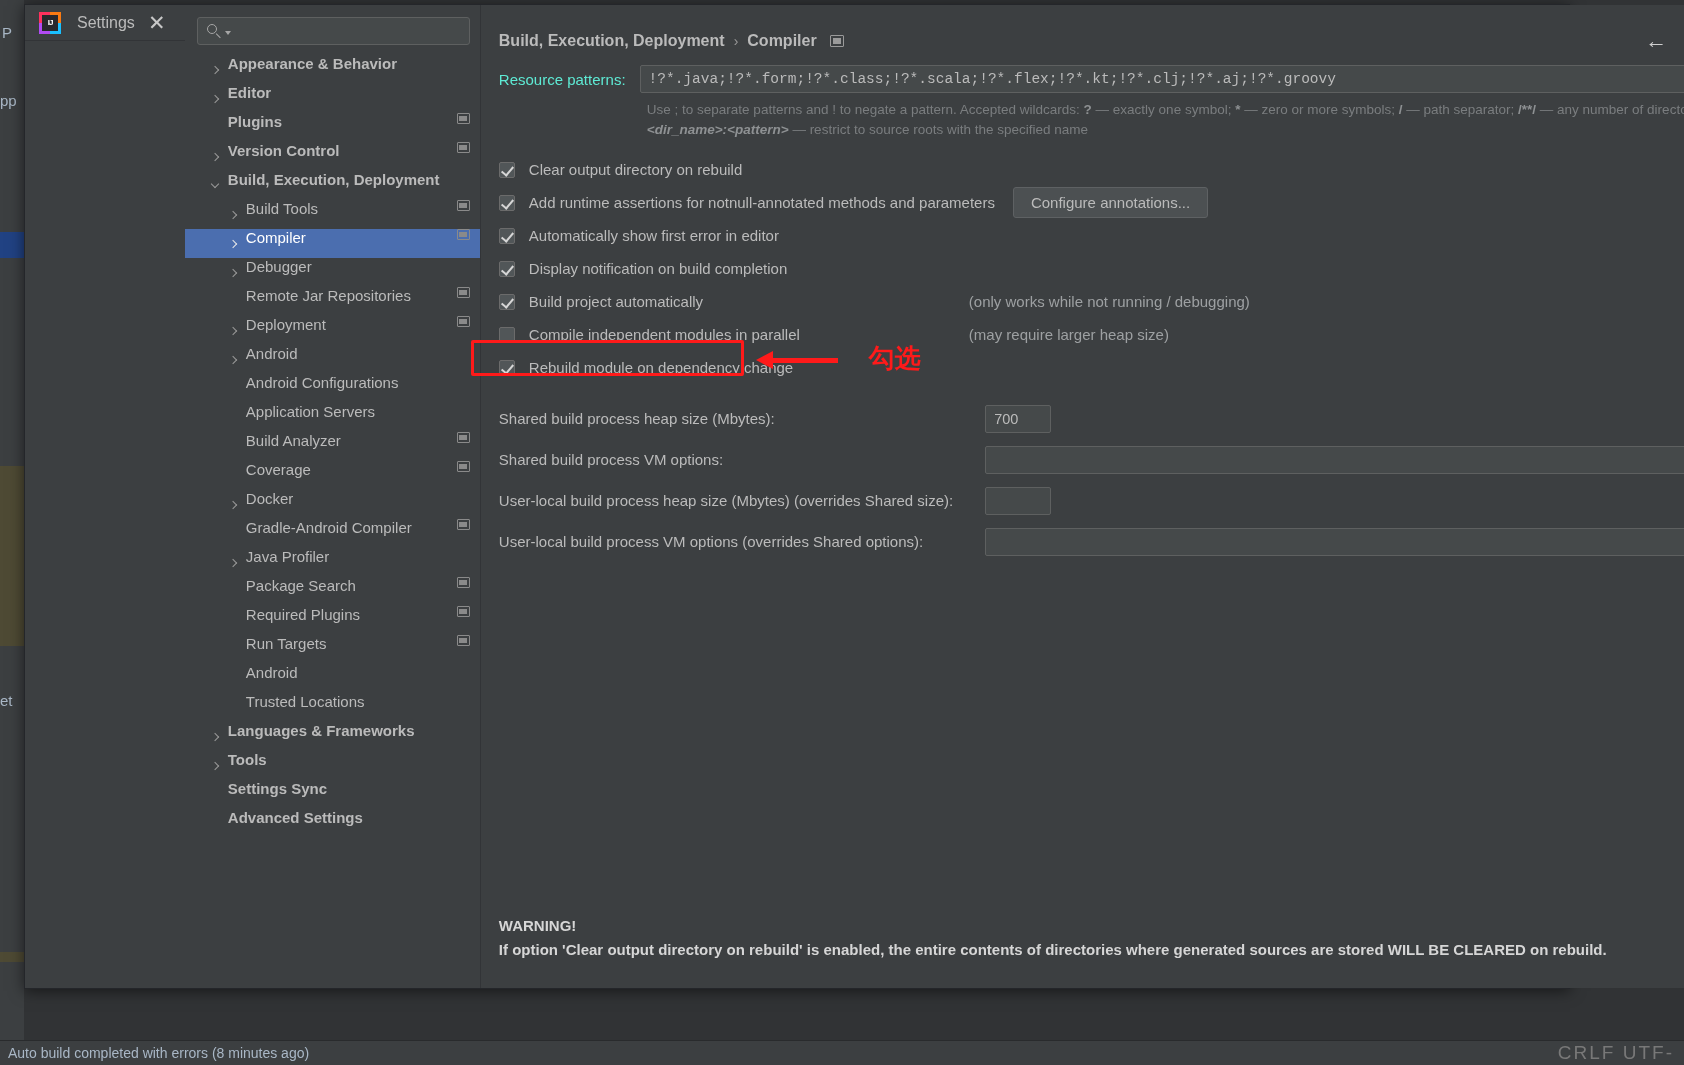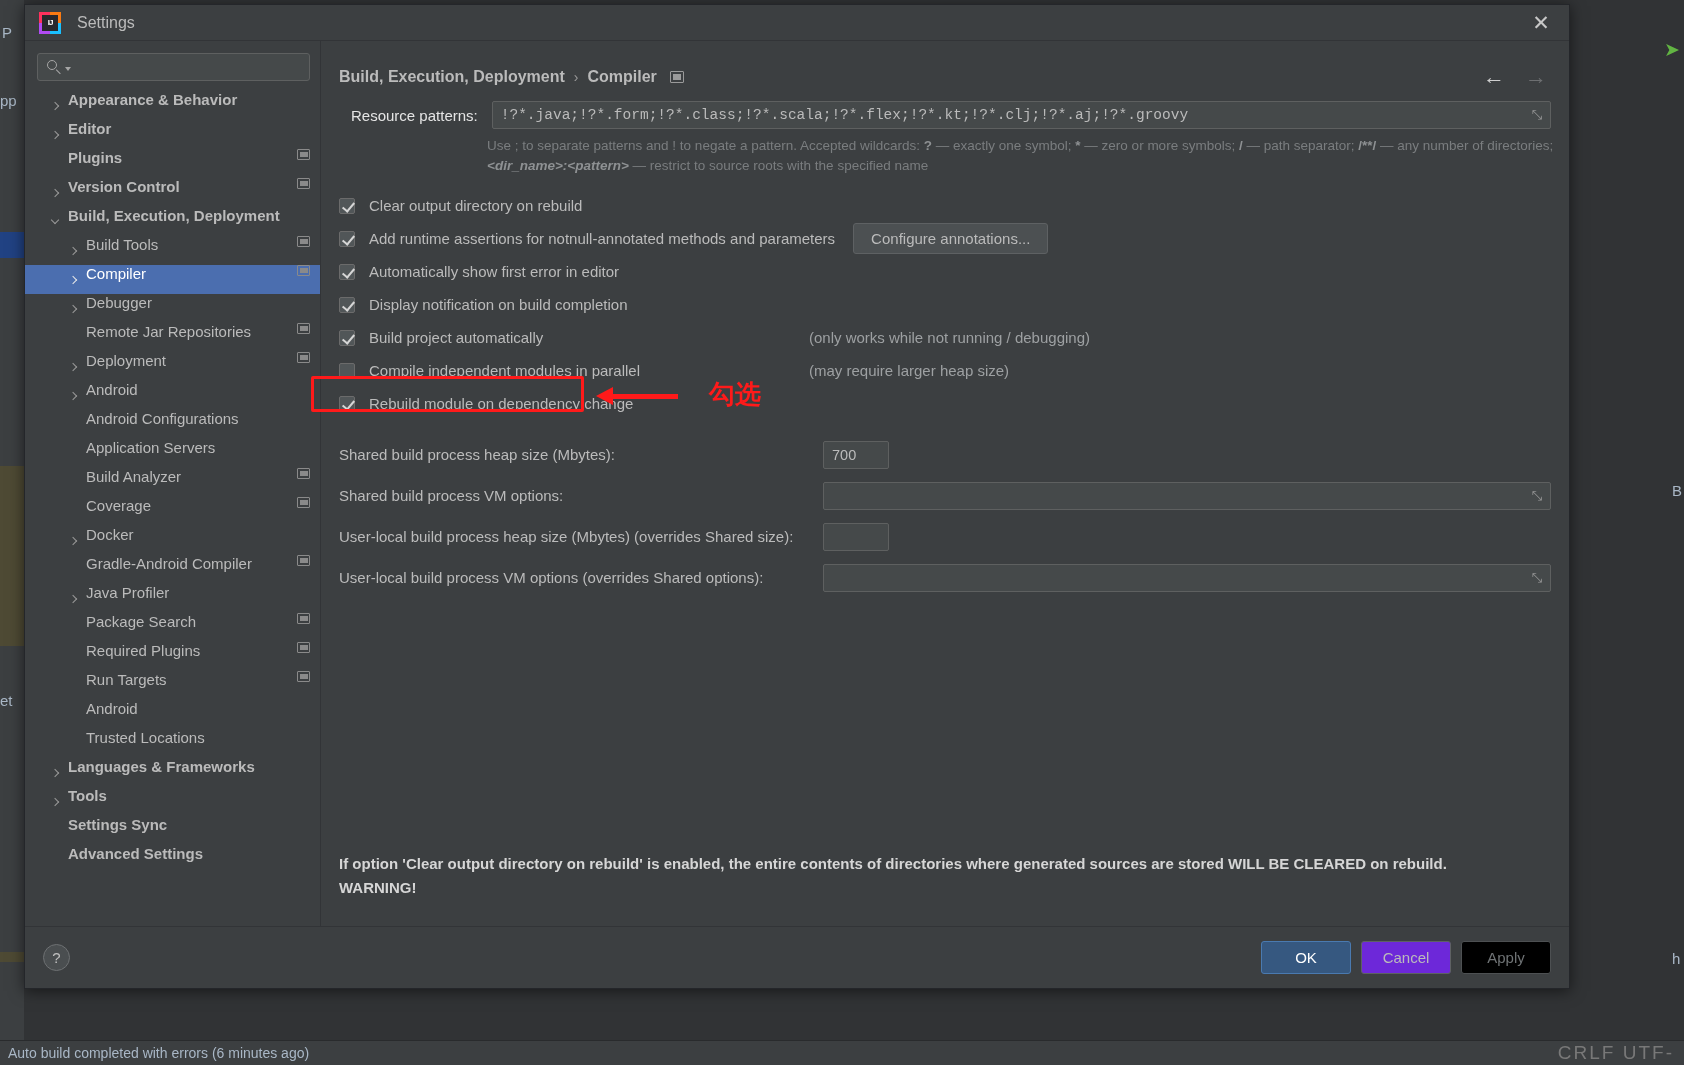--- a/index.html
+++ b/index.html
@@ -24,21 +24,21 @@
   }
   #ide-bg .statusbar .st-left { margin-left: 8px; color: #a9b7c6; font-size: 14px; white-space: nowrap; }
   #ide-bg .statusbar .st-right { margin-left: auto; margin-right: 10px; color: #787878; font-size: 19px; letter-spacing: 2px; }
 
   
   #settings-dialog {
     position: absolute; left: 24px; top: 4px;
     width: 1546px; height: 985px;
     background: #3c3f41;
     border: 1px solid #24262a;
-    display: flex; flex-direction: column;
+    display: flex; flex-direction: row;
     box-shadow: 0 2px 14px rgba(0,0,0,.55);
   }
 
   
   .titlebar {
     height: 36px; background: #3c3f41; border-bottom: 1px solid #323437;
     display: flex; align-items: center; padding: 0 6px 0 14px; flex: 0 0 36px;
   }
   .app-logo { width: 22px; height: 22px; position: relative; flex: 0 0 22px; }
   .app-logo .q1, .app-logo .q2, .app-logo .q3, .app-logo .q4 { position: absolute; width: 11px; height: 11px; }
@@ -130,21 +130,21 @@
   }
   .crumbs .ctx-badge::after { content: ""; position: absolute; left: 2px; top: 2px; right: 2px; bottom: 2px; background: #9a9a9a; }
   .crumbs .navs { margin-left: auto; display: flex; gap: 20px; padding-right: 4px; }
   .crumbs .navs span { font-size: 22px; line-height: 1; }
   .nav-back { color: #cfcfcf; }
   .nav-fwd { color: #6d6f71; }
 
   .pane { padding: 6px 18px 0 18px; flex: 1; min-height: 0; position: relative; }
 
   .row-res { display: flex; align-items: center; }
-  .lbl-res { color: #e5e5e5; font-size: 15px; white-space: nowrap; margin-left: 12px; }
+  .lbl-res { color: #5eead4; font-size: 15px; white-space: nowrap; }
   .txtfield {
     background: #45494a; border: 1px solid #5e6060; border-radius: 2px;
     height: 28px; display: flex; align-items: center; padding: 0 8px; position: relative;
   }
   .txtfield .val {
     color: #bbbbbb; font-family: "Liberation Mono", monospace; font-size: 14.5px; white-space: nowrap;
     overflow: hidden;
   }
   .expand-ico {
     position: absolute; right: 6px; top: 6px; width: 14px; height: 14px; color: #9a9a9a; font-size: 13px;
@@ -222,21 +222,21 @@
   <div class="bg-editor-line" style="top:466px;height:180px;"></div>
   <div class="bg-editor-line" style="top:952px;height:10px;"></div>
   <div class="bg-sel"></div>
   <div class="bg-txt" style="left:2px;top:24px;">P</div>
   <div class="bg-txt" style="left:0px;top:92px;">pp</div>
   <div class="bg-txt" style="left:0px;top:692px;">et</div>
   <div class="bg-txt" style="left:1672px;top:482px;">B</div>
   <div class="bg-txt" style="left:1672px;top:950px;">h</div>
   <div class="bg-green">➤</div>
   <div class="statusbar">
-    <div class="st-left">Auto build completed with errors (6 minutes ago)</div>
+    <div class="st-left">Auto build completed with errors (8 minutes ago)</div>
     <div class="st-right">CRLF  UTF-</div>
   </div>
 </div>
 
 <div id="settings-dialog">
 
   <div class="titlebar">
     <div class="app-logo">
       <div class="q1"></div>
         <div class="q2"></div>
@@ -511,22 +511,22 @@
               <span class="flbl">User-local build process VM options (overrides Shared options):</span>
               <span class="txtfield" style="margin-left: auto; position: relative; width: 728px;">
                 <span class="val" style="font-family: &quot;Liberation Sans&quot;, sans-serif;"></span>
                 <span class="expand-ico">⤡</span>
               </span>
               <span style="width: 0px;"></span>
             </div>
           </div>
 
         <div class="warn">
+          <div>WARNING!</div>
           <div>If option 'Clear output directory on rebuild' is enabled, the entire contents of directories where generated sources are stored WILL BE CLEARED on rebuild.</div>
-          <div>WARNING!</div>
         </div>
       </div>
     </div>
   </div>
 
   <div class="footer">
     <div class="help-btn">?</div>
     <div class="btns">
       <div class="btn primary">OK</div>
       <div class="btn normal">Cancel</div>

